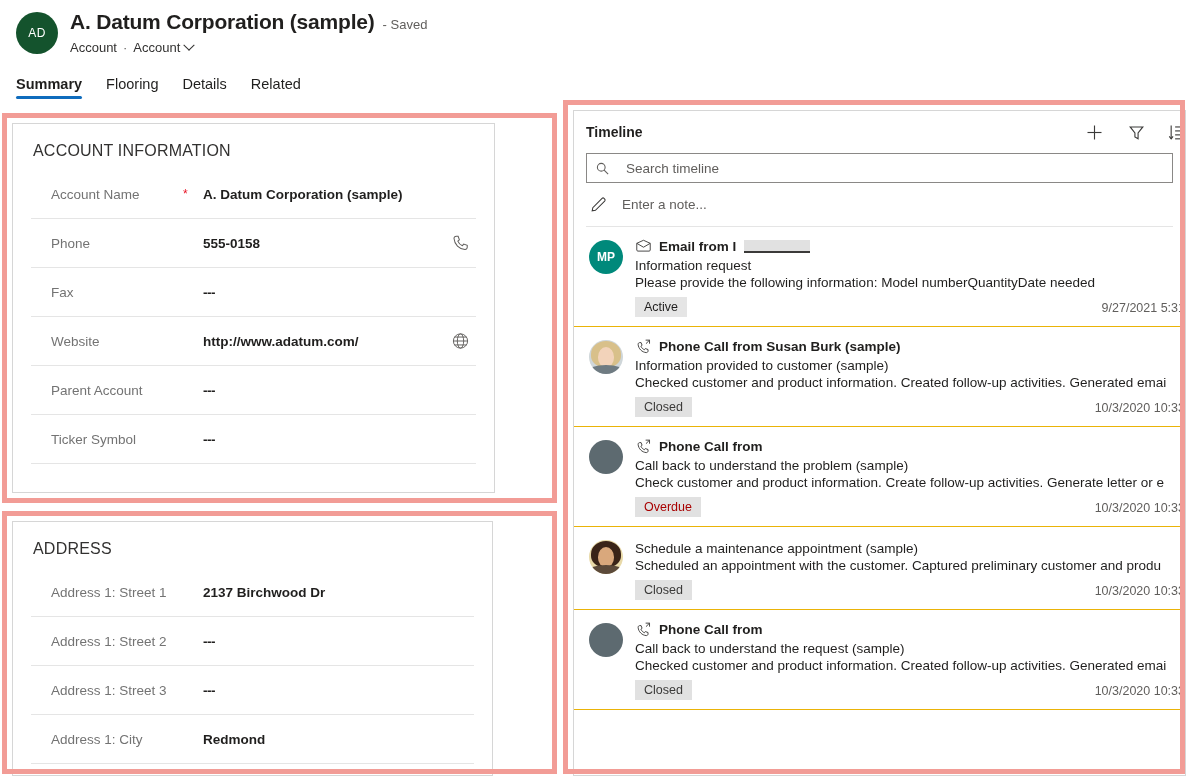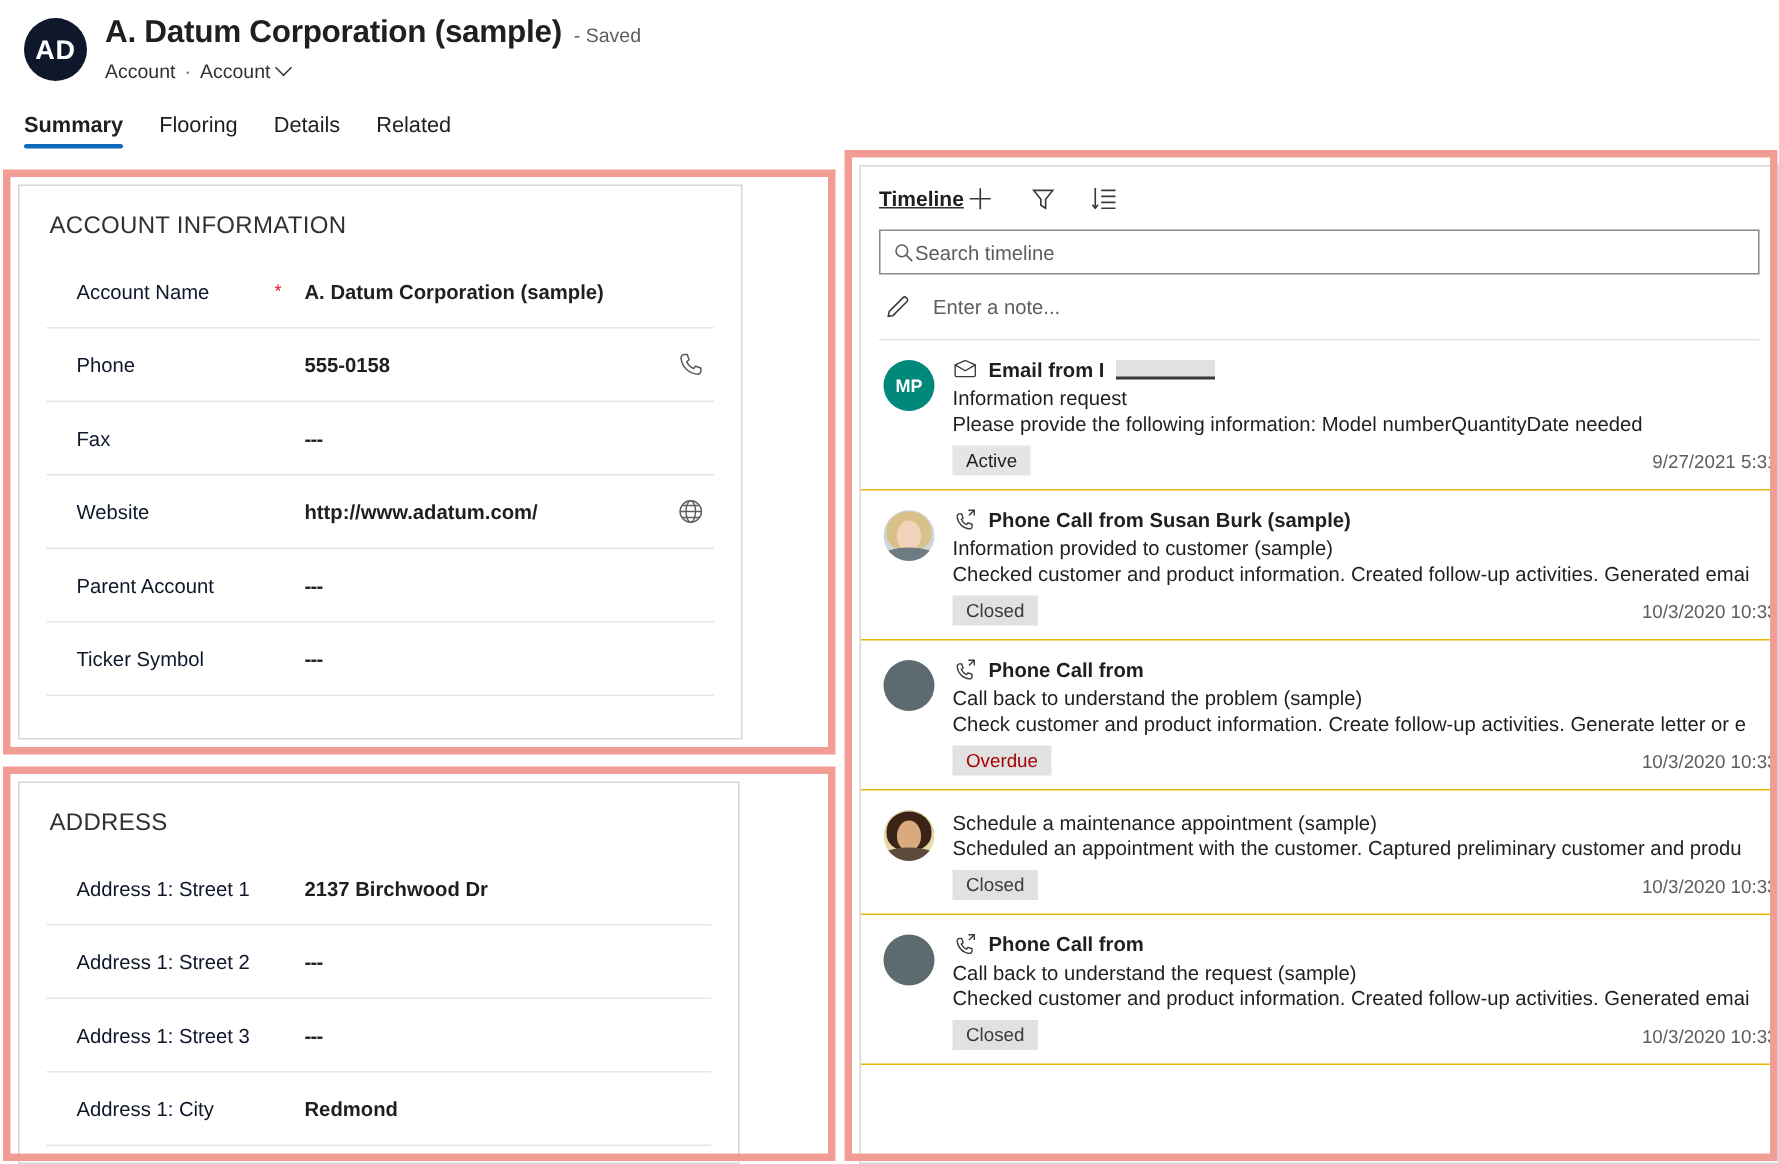--- a/index.html
+++ b/index.html
@@ -9,23 +9,23 @@
     font-family: "Liberation Sans", sans-serif;
     color: #323130;
     overflow: hidden;
   }
 
   
   .header { position: absolute; left: 0; top: 0; width: 1186px; height: 70px; }
   .avatar-circle {
     position: absolute; left: 16px; top: 12px;
     width: 42px; height: 42px; border-radius: 50%;
-    background: #0f172a; color: #fff;
+    background: #14532d; color: #fff;
     display: flex; align-items: center; justify-content: center;
-    font-size: 18px; font-weight: 700; letter-spacing: .5px;
+    font-size: 12px; font-weight: 400; letter-spacing: .5px;
   }
   .title-row { position: absolute; left: 70px; top: 10px; display: flex; align-items: baseline; }
   .rec-title { font-size: 21px; font-weight: 600; color: #201f1e; letter-spacing: -.2px; }
   .saved-state { font-size: 13px; color: #605e5c; margin-left: 8px; }
   .subtitle-row { position: absolute; left: 70px; top: 40px; display: flex; align-items: center; font-size: 13px; color: #323130; }
   .subtitle-sep { margin: 0 6px; color: #605e5c; }
   .chev { display: inline-block; margin-left: 5px; width: 8px; height: 8px;
           border-right: 1.3px solid #323130; border-bottom: 1.3px solid #323130;
           transform: rotate(45deg) translate(-2px,-2px); }
 
@@ -56,46 +56,46 @@
   }
 
   .field-row {
     display: flex; align-items: center;
     height: 49px; margin: 0 18px; border-bottom: 1px solid #e5e5e5;
     position: relative;
   }
   .field-row:first-of-type { border-top: none; }
   .field-label {
     width: 152px; flex: 0 0 152px;
-    font-size: 13.5px; color: #0f172a; padding-left: 20px;
+    font-size: 13.5px; color: #737373; padding-left: 20px;
   }
   .req-star { width: 20px; flex: 0 0 20px; color: #e81123; font-size: 12px; line-height: 1; }
   .field-value { font-size: 13.5px; font-weight: 700; color: #201f1e; }
   .field-value.empty { font-weight: 700; color: #201f1e; letter-spacing: -0.5px; }
   .field-icon {
     position: absolute; right: 6px; top: 50%; transform: translateY(-50%);
     color: #605e5c; display: flex; align-items: center;
   }
 
   
   #card-timeline {
     position: absolute; left: 573px; top: 110px; width: 613px; height: 666px;
     background: #fff; border: 1px solid #d6d6d6; overflow: hidden;
   }
   .tl-head {
-    display: flex; align-items: center; 
-    height: 42px; padding: 0 6px 0 12px; text-decoration: underline;
+    display: flex; align-items: center; justify-content: space-between;
+    height: 42px; padding: 0 6px 0 12px;
   }
   .tl-title { font-size: 14px; font-weight: 700; color: #201f1e; }
   .tl-actions { display: flex; align-items: center; gap: 22px; padding-right: 2px; }
   .tl-ico { color: #3b3a39; display: flex; align-items: center; cursor: pointer; }
 
   .tl-search {
     margin: 0 12px; height: 30px; border: 1px solid #8a8886;
-    display: flex; align-items: center; padding: 0 8px; gap: 0;
+    display: flex; align-items: center; padding: 0 8px; gap: 16px;
   }
   .tl-search input {
     border: none; outline: none; width: 100%; font-size: 13.5px;
     color: #201f1e; font-family: "Liberation Sans", sans-serif; background: transparent;
   }
   .tl-search input::placeholder { color: #605e5c; }
 
   .tl-note {
     display: flex; align-items: center; gap: 14px;
     height: 44px; margin: 0 12px; padding-left: 3px;

